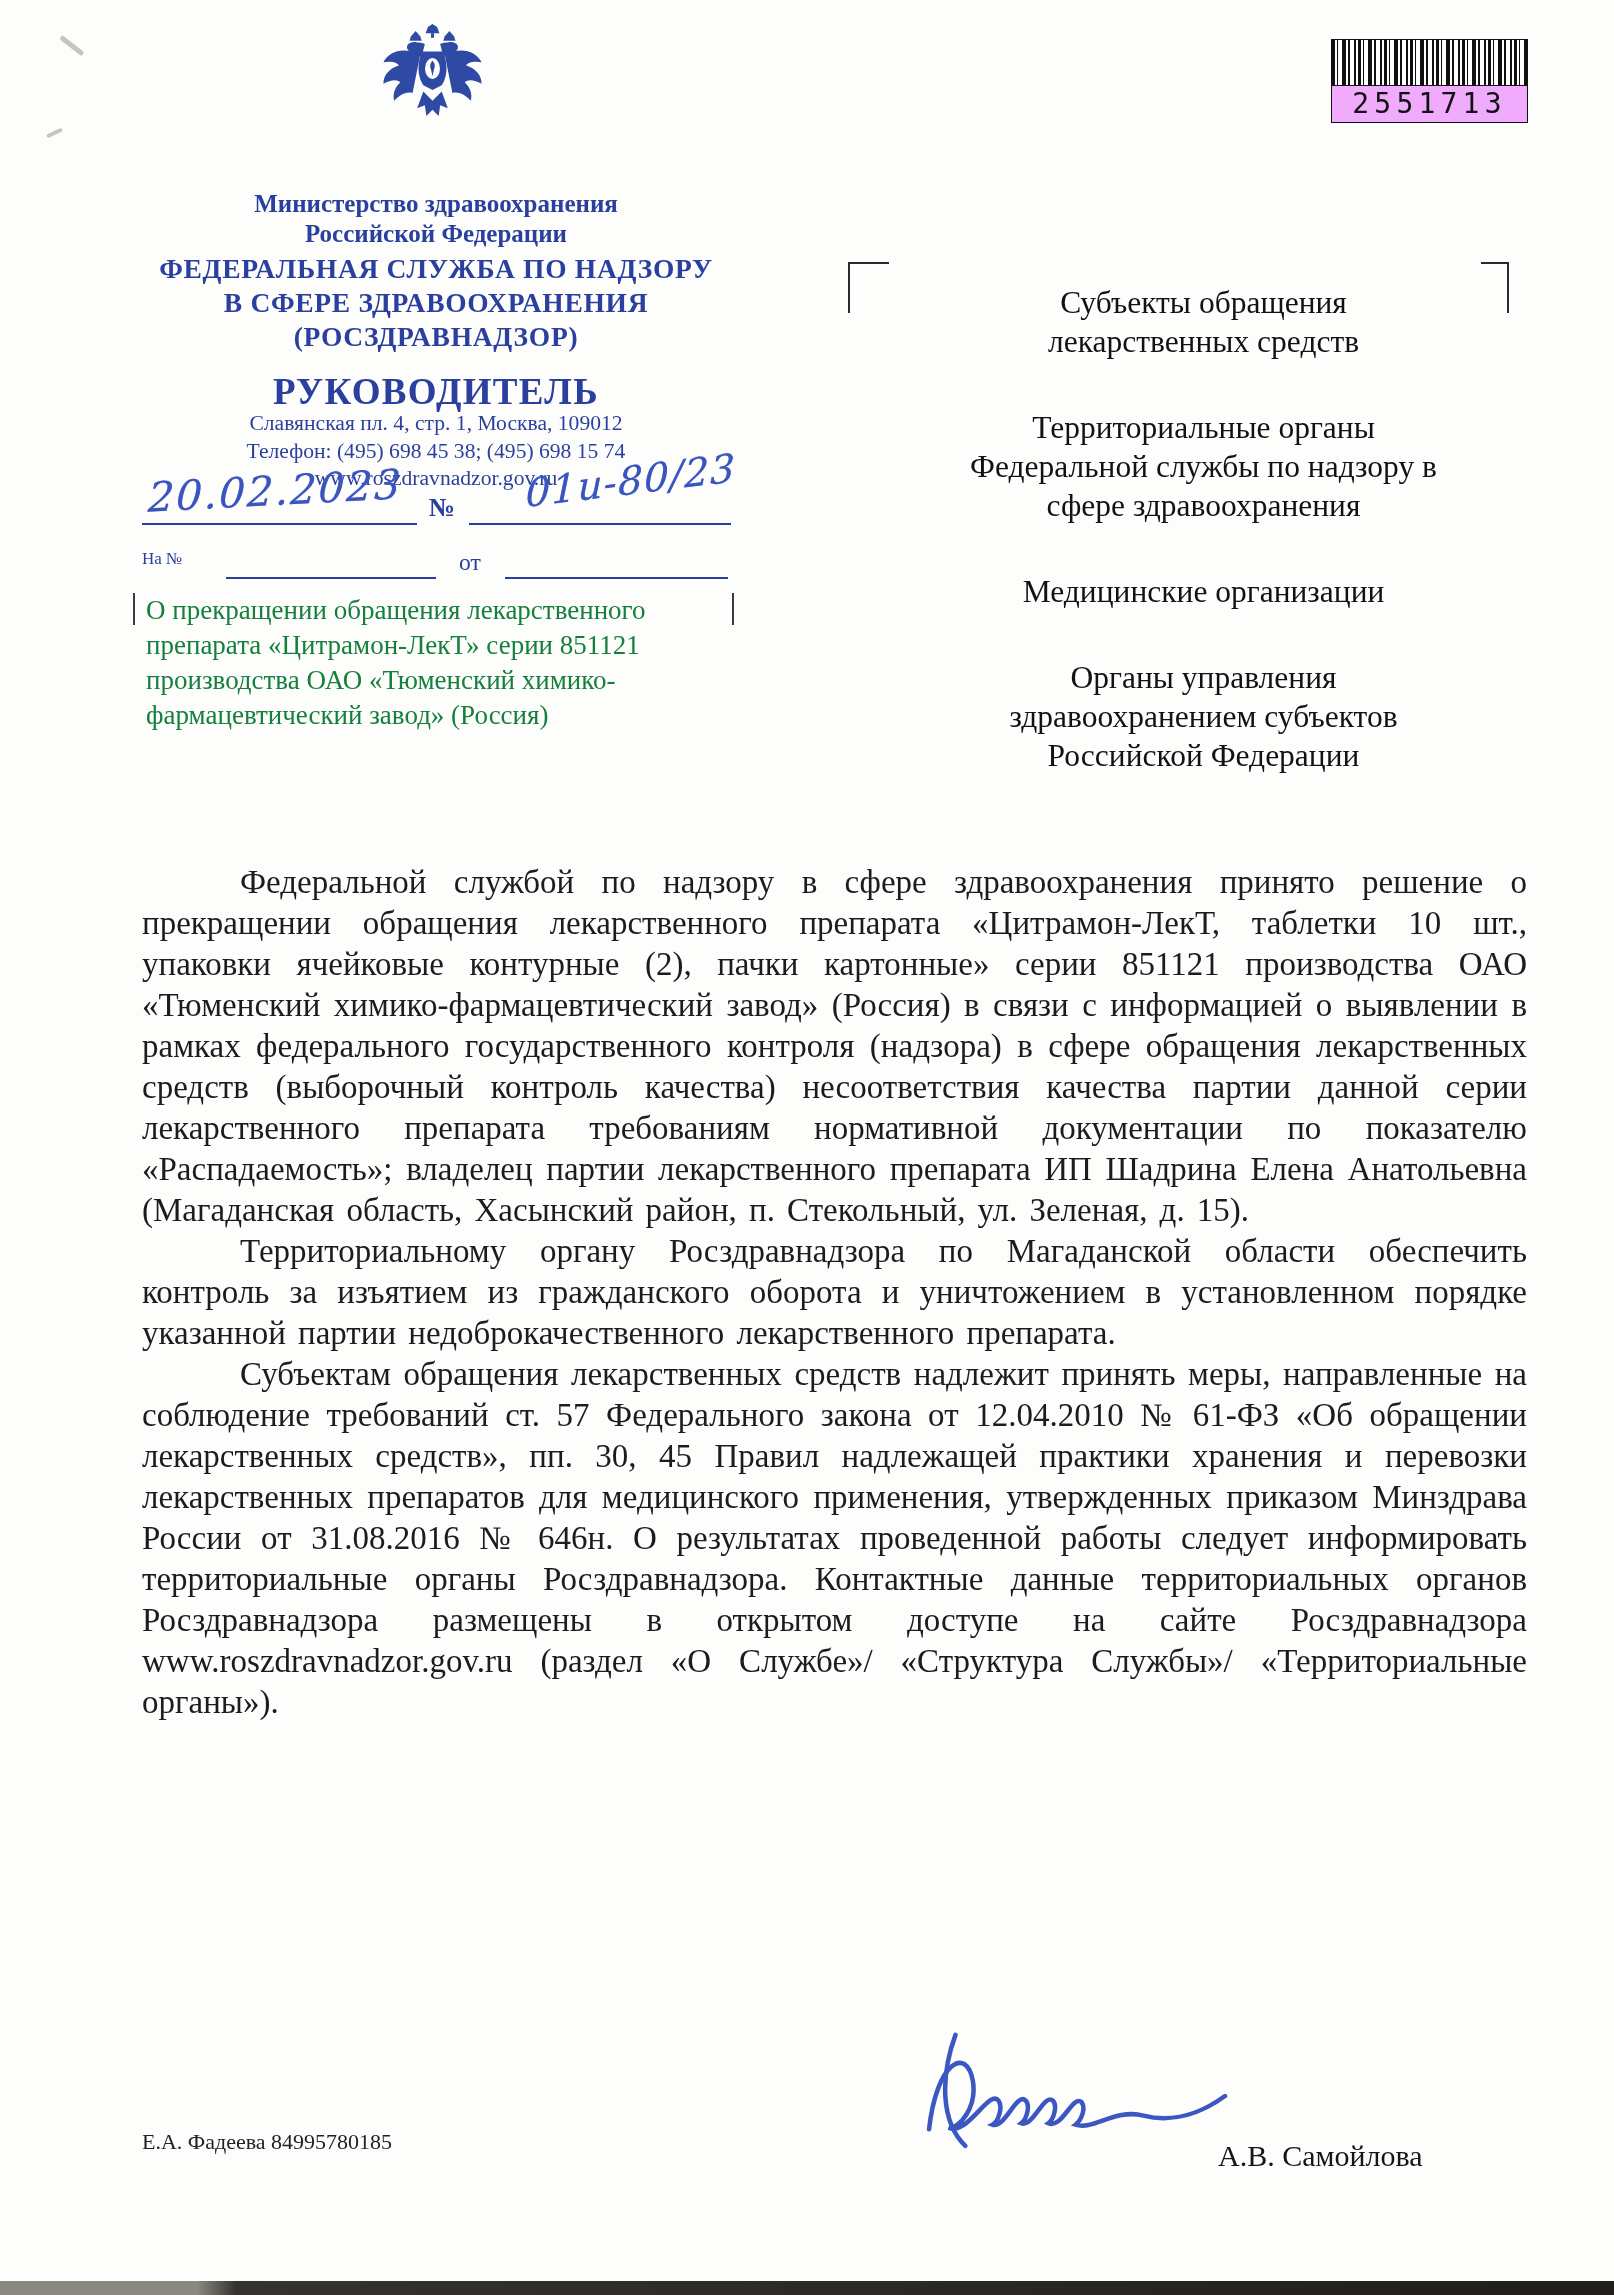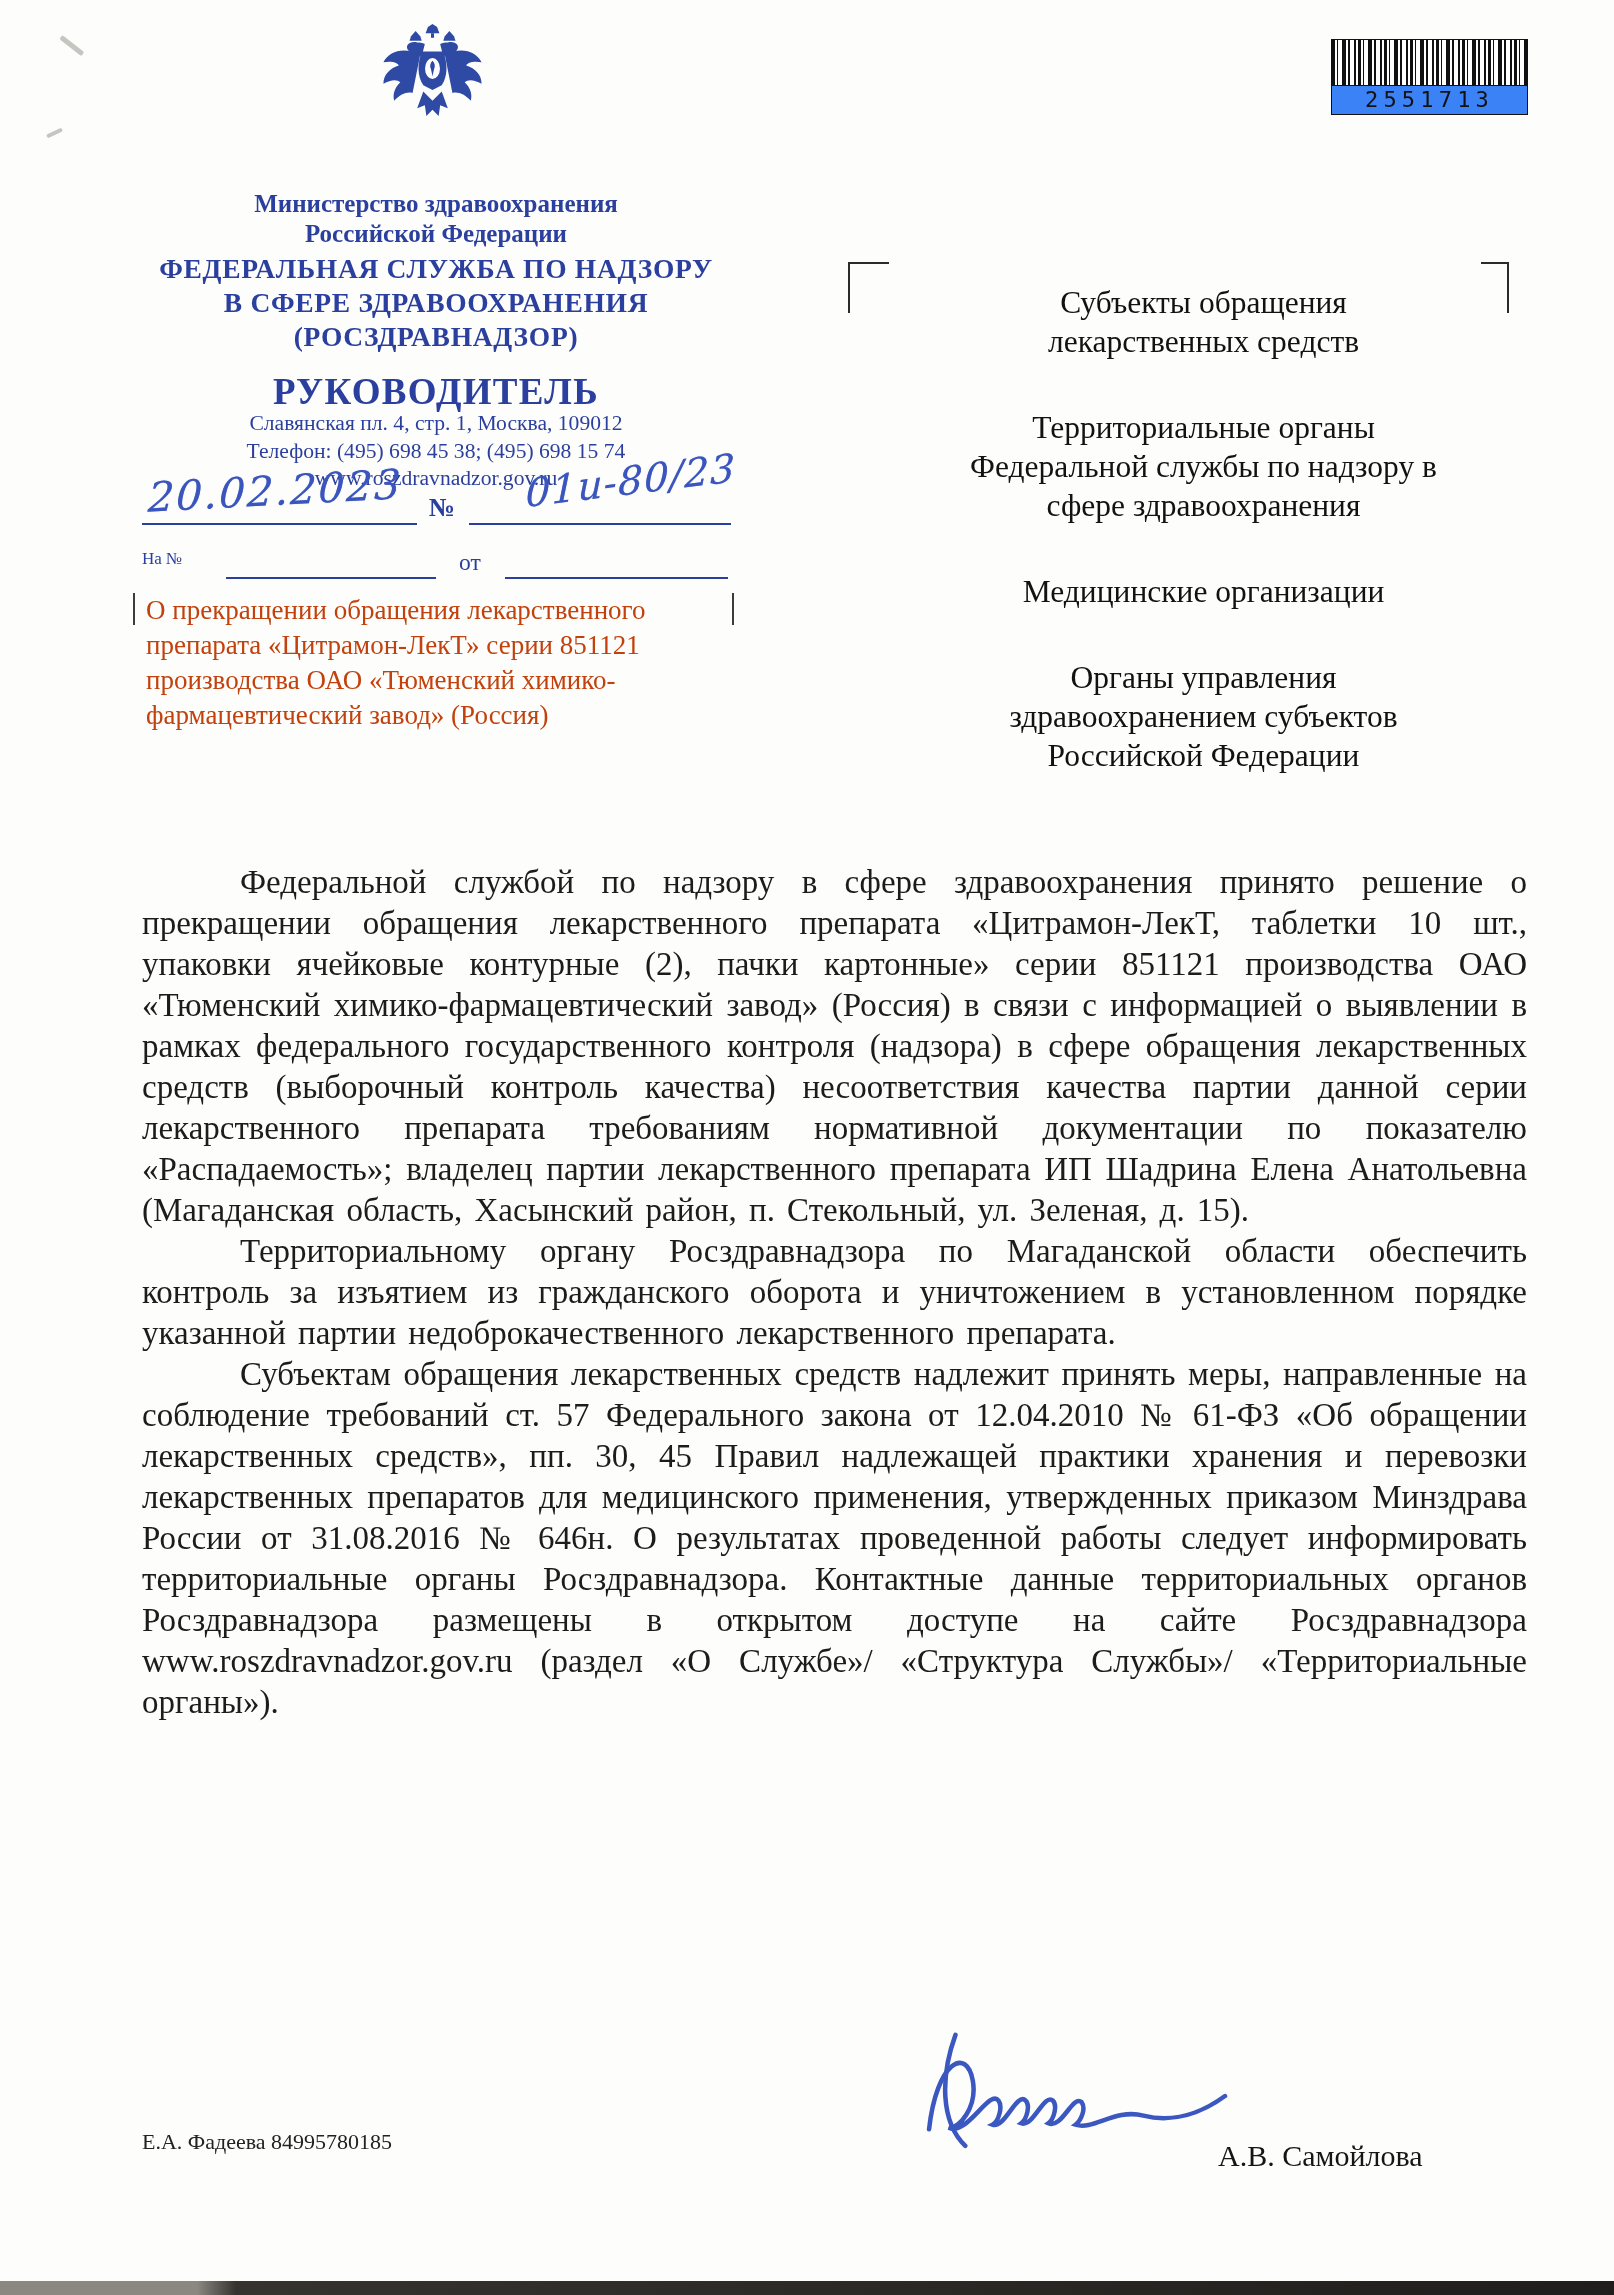--- a/index.html
+++ b/index.html
@@ -38,21 +38,21 @@
   .num-hand{left:525px;top:458px;font-size:39px;transform:rotate(-7deg) skewX(-8deg);letter-spacing:1.3px;}
   .date-line{left:142px;top:485px;width:275px;height:38px;border-bottom:2px solid var(--blue);}
   .no-sign{left:429px;top:493px;font-size:26px;font-weight:bold;}
   .num-line{left:469px;top:485px;width:262px;height:38px;border-bottom:2px solid var(--blue);}
   .na-label{left:142px;top:549px;font-size:17px;}
   .na-line{left:226px;top:539px;width:210px;height:38px;border-bottom:2px solid var(--blue);}
   .ot-label{left:459px;top:549px;font-size:23.6px;}
   .ot-line{left:505px;top:539px;width:223px;height:38px;border-bottom:2px solid var(--blue);}
 
   
-  .subject{left:146px;top:593px;width:577px;font-size:27px;line-height:35px;color:#c2410c;}
+  .subject{left:146px;top:593px;width:577px;font-size:27px;line-height:35px;color:#15803d;}
   .tick{width:0;height:31.5px;border-left:2px solid #3c3c3c;}
 
   
   .corner-left{left:848px;top:262px;width:39px;height:49px;border-top:2px solid #2b2b2b;border-left:2px solid #2b2b2b;}
   .corner-right{left:1481px;top:262px;width:26px;height:49px;border-top:2px solid #2b2b2b;border-right:2px solid #2b2b2b;}
   .addressees{left:892px;top:283px;width:623px;font-size:31.5px;line-height:39px;color:#121212;}
   .addressees .addr-block{margin-bottom:47px;}
 
   
   .barcode-wrap{left:1331px;top:39px;width:197px;}
@@ -60,22 +60,22 @@
     height:45px;
     border:1.3px solid #111;border-bottom:none;
     background:repeating-linear-gradient(90deg,
       #111 0 2.6px,#fff 2.6px 4.6px,#111 4.6px 5.9px,#fff 5.9px 9.8px,
       #111 9.8px 14.4px,#fff 14.4px 16.4px,#111 16.4px 17.7px,#fff 17.7px 21.6px,
       #111 21.6px 23.6px,#fff 23.6px 26px);
   }
   .barcode-num{
     border:1.3px solid #111;border-top:1.3px solid #111;
     font-family:"DejaVu Sans Mono", monospace;
-    font-size:22px;letter-spacing:5.2px;text-align:center;
-    padding:1.3px 0;background:#3b82f6;color:#111;
+    font-size:28px;letter-spacing:5.2px;text-align:center;
+    padding:1.3px 0;background:#f0abfc;color:#111;
   }
 
   
   .body-text{left:142px;top:862px;width:1385px;font-size:33px;line-height:41px;text-align:justify;word-spacing:3.9px;}
   .body-text p{margin:0;text-indent:98px;}
 
   
   .executor{left:142px;top:2129px;font-size:22px;color:#222;}
   .signer{left:1218px;top:2121px;font-size:30px;color:#161616;margin-top:18px;}
   .sig-svg{left:902px;top:2016px;}

